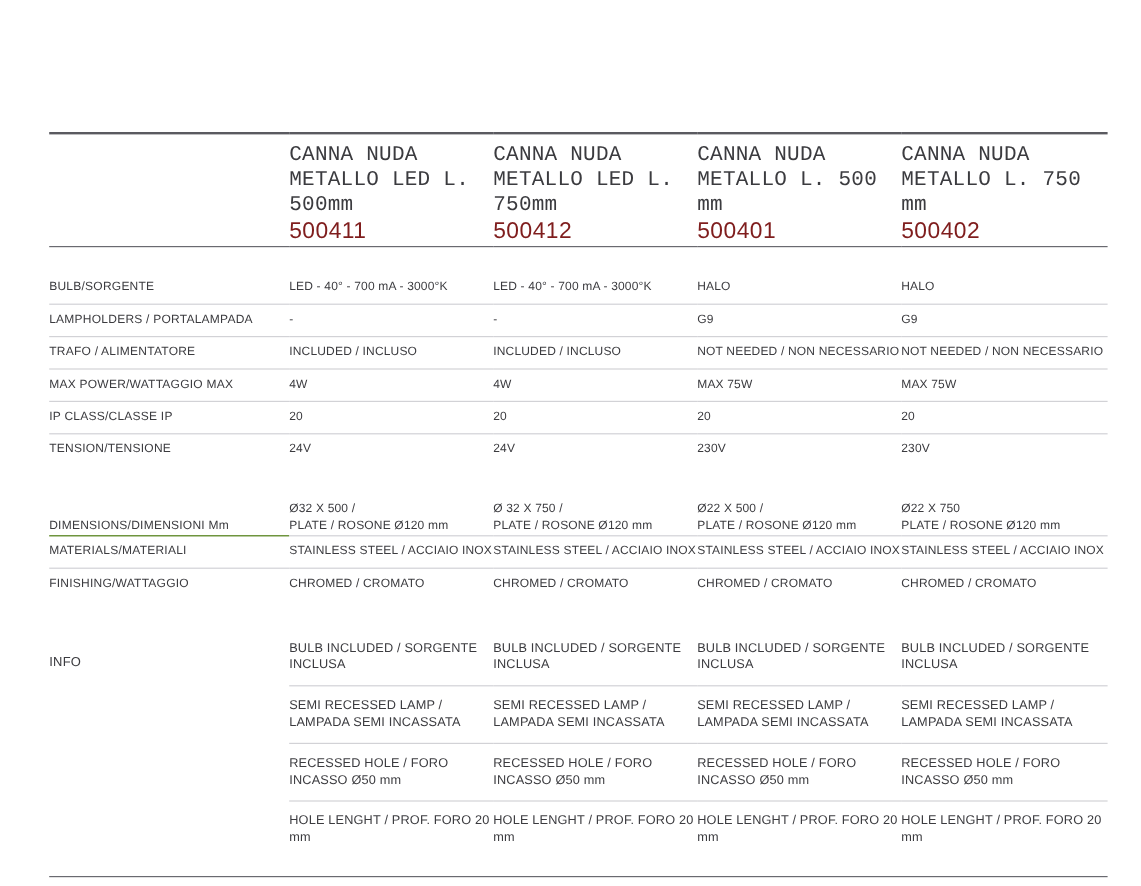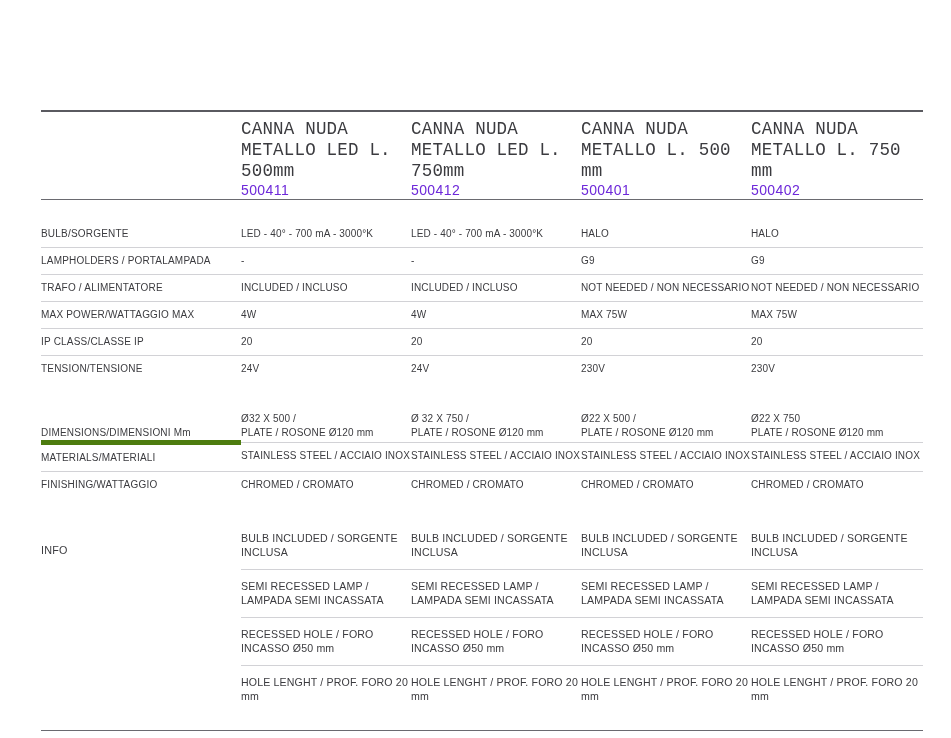--- a/index.html
+++ b/index.html
@@ -98,22 +98,22 @@
   .prod-name {
     font-size: 17.5px;
     line-height: 21px;
     letter-spacing: 0.2px;
     color: #3b3b3f;
     padding-top: 10px;
     font-weight: 400;
     font-family: Liberation Mono, monospace;
   }
   .prod-code {
-    font-size: 14px;
-    color: #6d28d9;
+    font-size: 19px;
+    color: #7f1d1d;
     padding-top: 12px;
     padding-bottom: 10px;
     letter-spacing: 0.4px;
   }
   .hdr-rule-bot td {
     border-bottom: 1.5px solid #6a6a70;
     height: 1px;
   }
 
   .gap-row td { height: 22px; }
@@ -128,21 +128,21 @@
   }
   tr.data td.lbl {
     letter-spacing: 0.2px;
   }
   tr.data.noline td { border-bottom: none; margin-left: 31px; }
   tr.data.dim td {
     padding-top: 8px;
     padding-bottom: 0;
   }
   tr.data.dim td.lbl {
-    border-bottom: 5px solid #4d7c0f;
+    border-bottom: 1px solid #4d7c0f;
     padding-top: 22px;
   }
   tr.data.dim td.val { border-bottom: 1px solid #d2d2d6; }
 
   
   .info-label {
     font-size: 10.8px;
     letter-spacing: 0.2px;
     color: #3b3b3f;
     vertical-align: middle;

